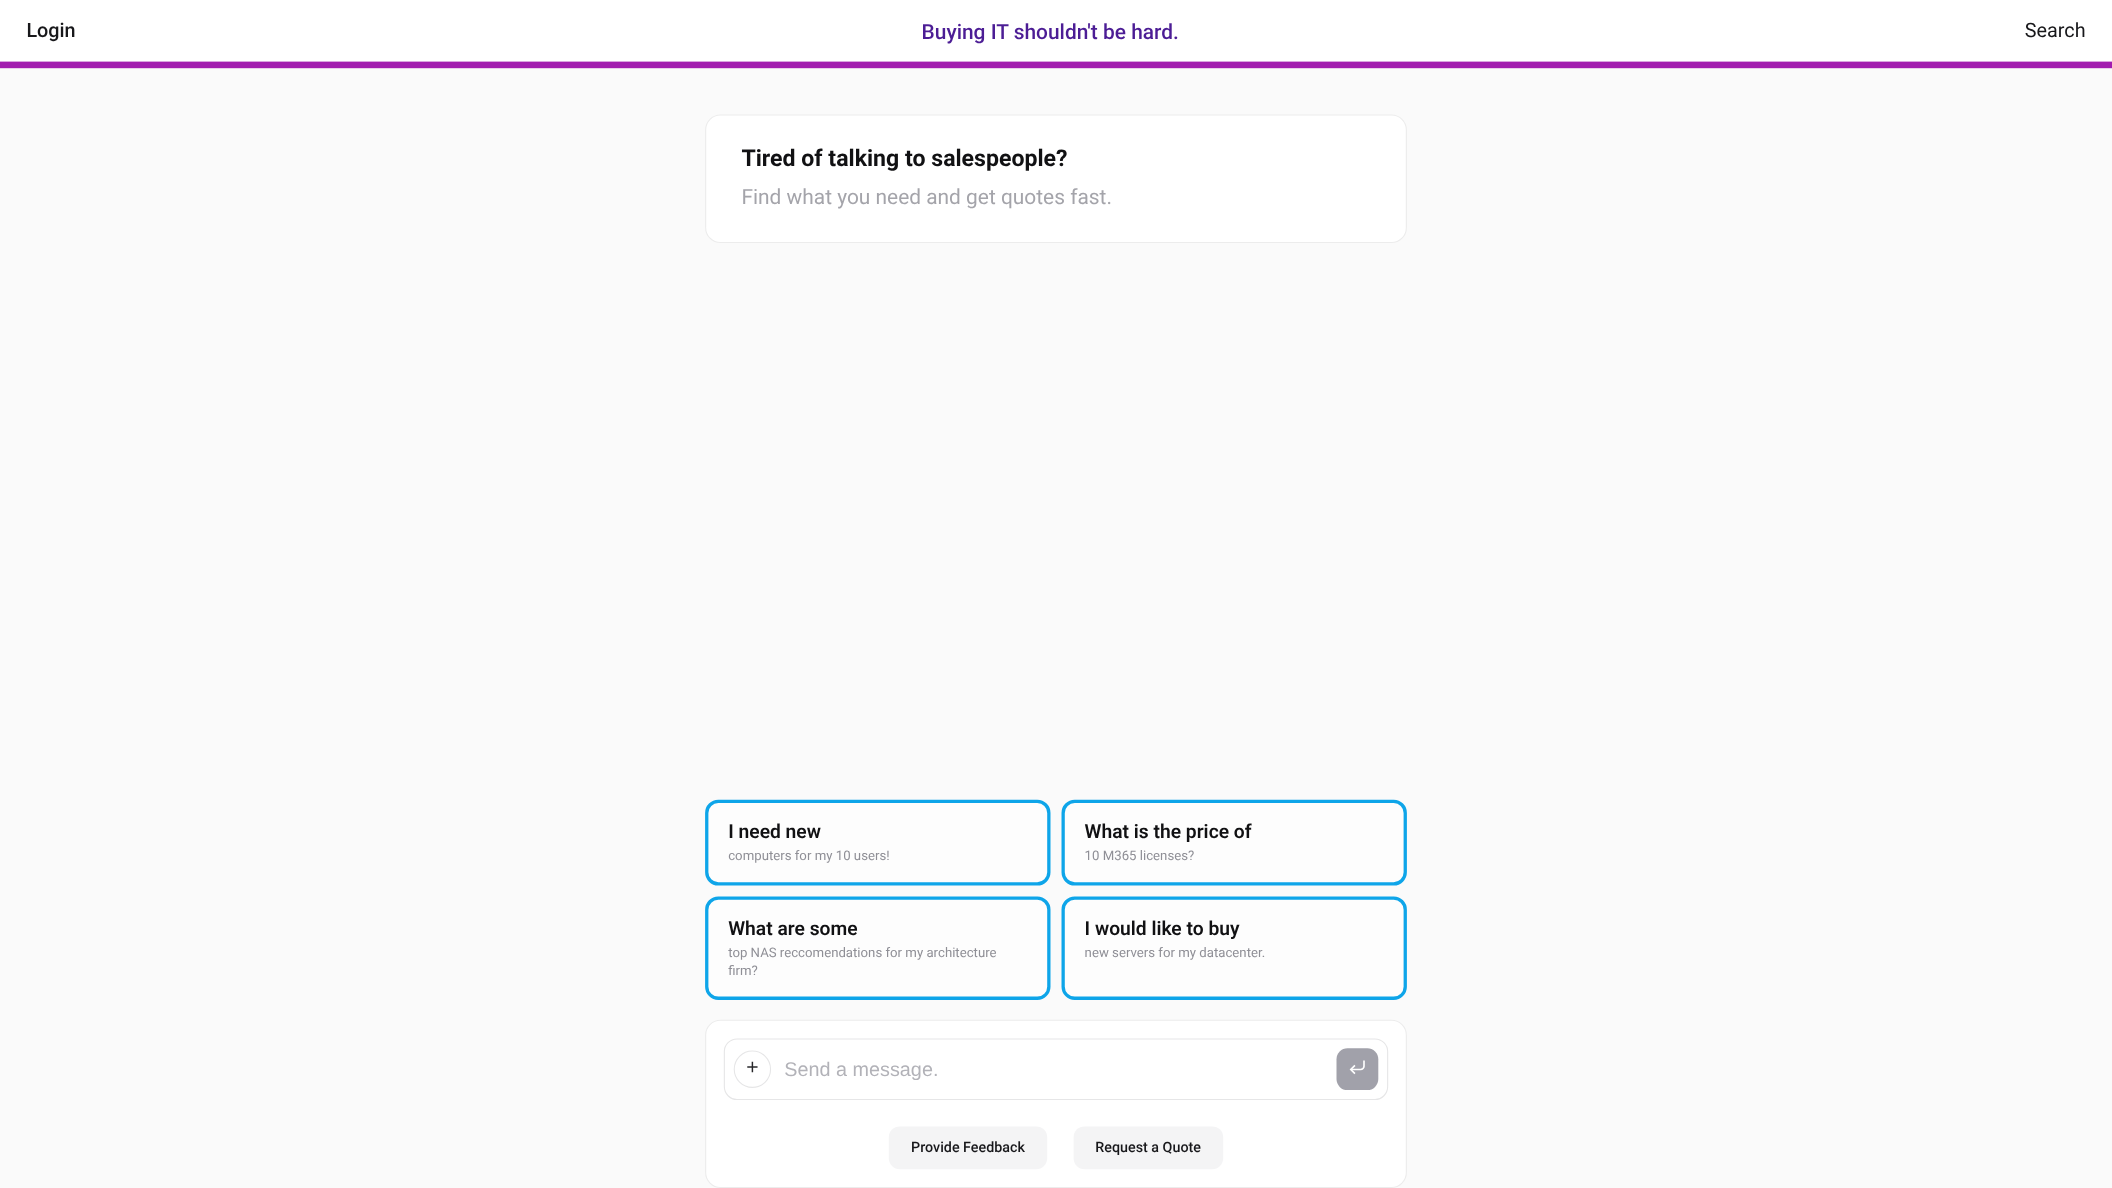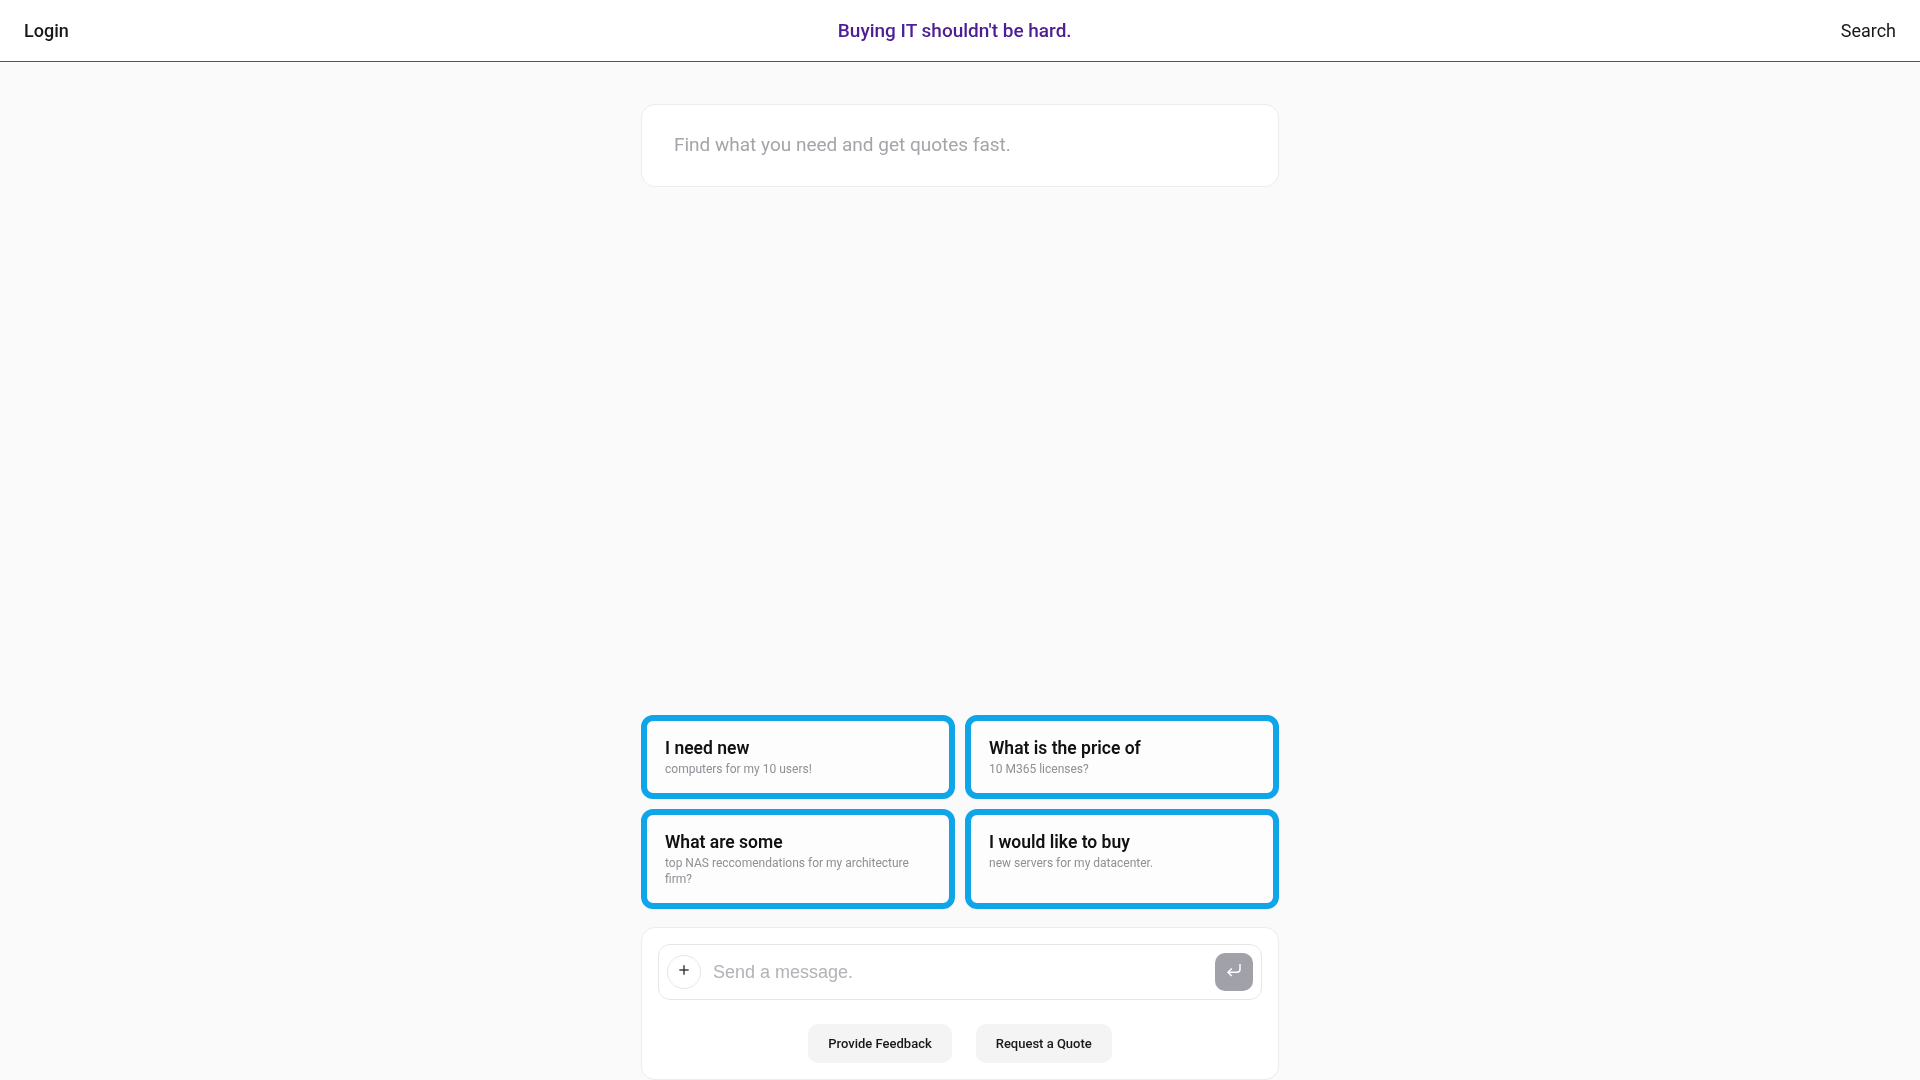--- a/index.html
+++ b/index.html
@@ -13,21 +13,21 @@
     width: 1920px;
     height: 1080px;
     overflow: hidden;
     color: #18181b;
   }
 
   
   .header {
     height: 62px;
     background: #ffffff;
-    border-bottom: 1px solid #a21caf;
+    border-bottom: 6px solid #a21caf;
     display: flex;
     align-items: center;
     justify-content: space-between;
     padding: 0 24px;
   }
   .header-left {
     display: flex;
     align-items: center;
     gap: 8px;
   }
@@ -91,21 +91,21 @@
   }
 
   
   .sugg-grid {
     display: grid;
     grid-template-columns: 1fr 1fr;
     gap: 10px;
   }
   .sugg-card {
     background: #fdfdfd;
-    border: 6px solid #0ea5e9;
+    border: 3px solid #0ea5e9;
     border-radius: 12px;
     padding: 16px 18px 16px 18px;
     cursor: pointer;
     line-height: 1.35;
   }
   .sugg-title {
     font-size: 17.5px;
     font-weight: 600;
     color: #111113;
   }
@@ -207,20 +207,21 @@
   <div class="header-left">
     <span class="header-login">Login</span>
   </div>
   <span class="header-title">Buying IT shouldn't be hard.</span>
   <span class="header-search">Search</span>
 </div>
 
 <div class="main">
 
   <div class="intro-card">
+    <div class="intro-heading">Tired of talking to salespeople?</div>
     <div class="intro-sub">Find what you need and get quotes fast.</div>
   </div>
 
   <div class="bottom-block">
 
     <div class="sugg-grid">
       <div class="sugg-card">
         <div class="sugg-title">I need new</div>
         <div class="sugg-sub">computers for my 10 users!</div>
       </div>

